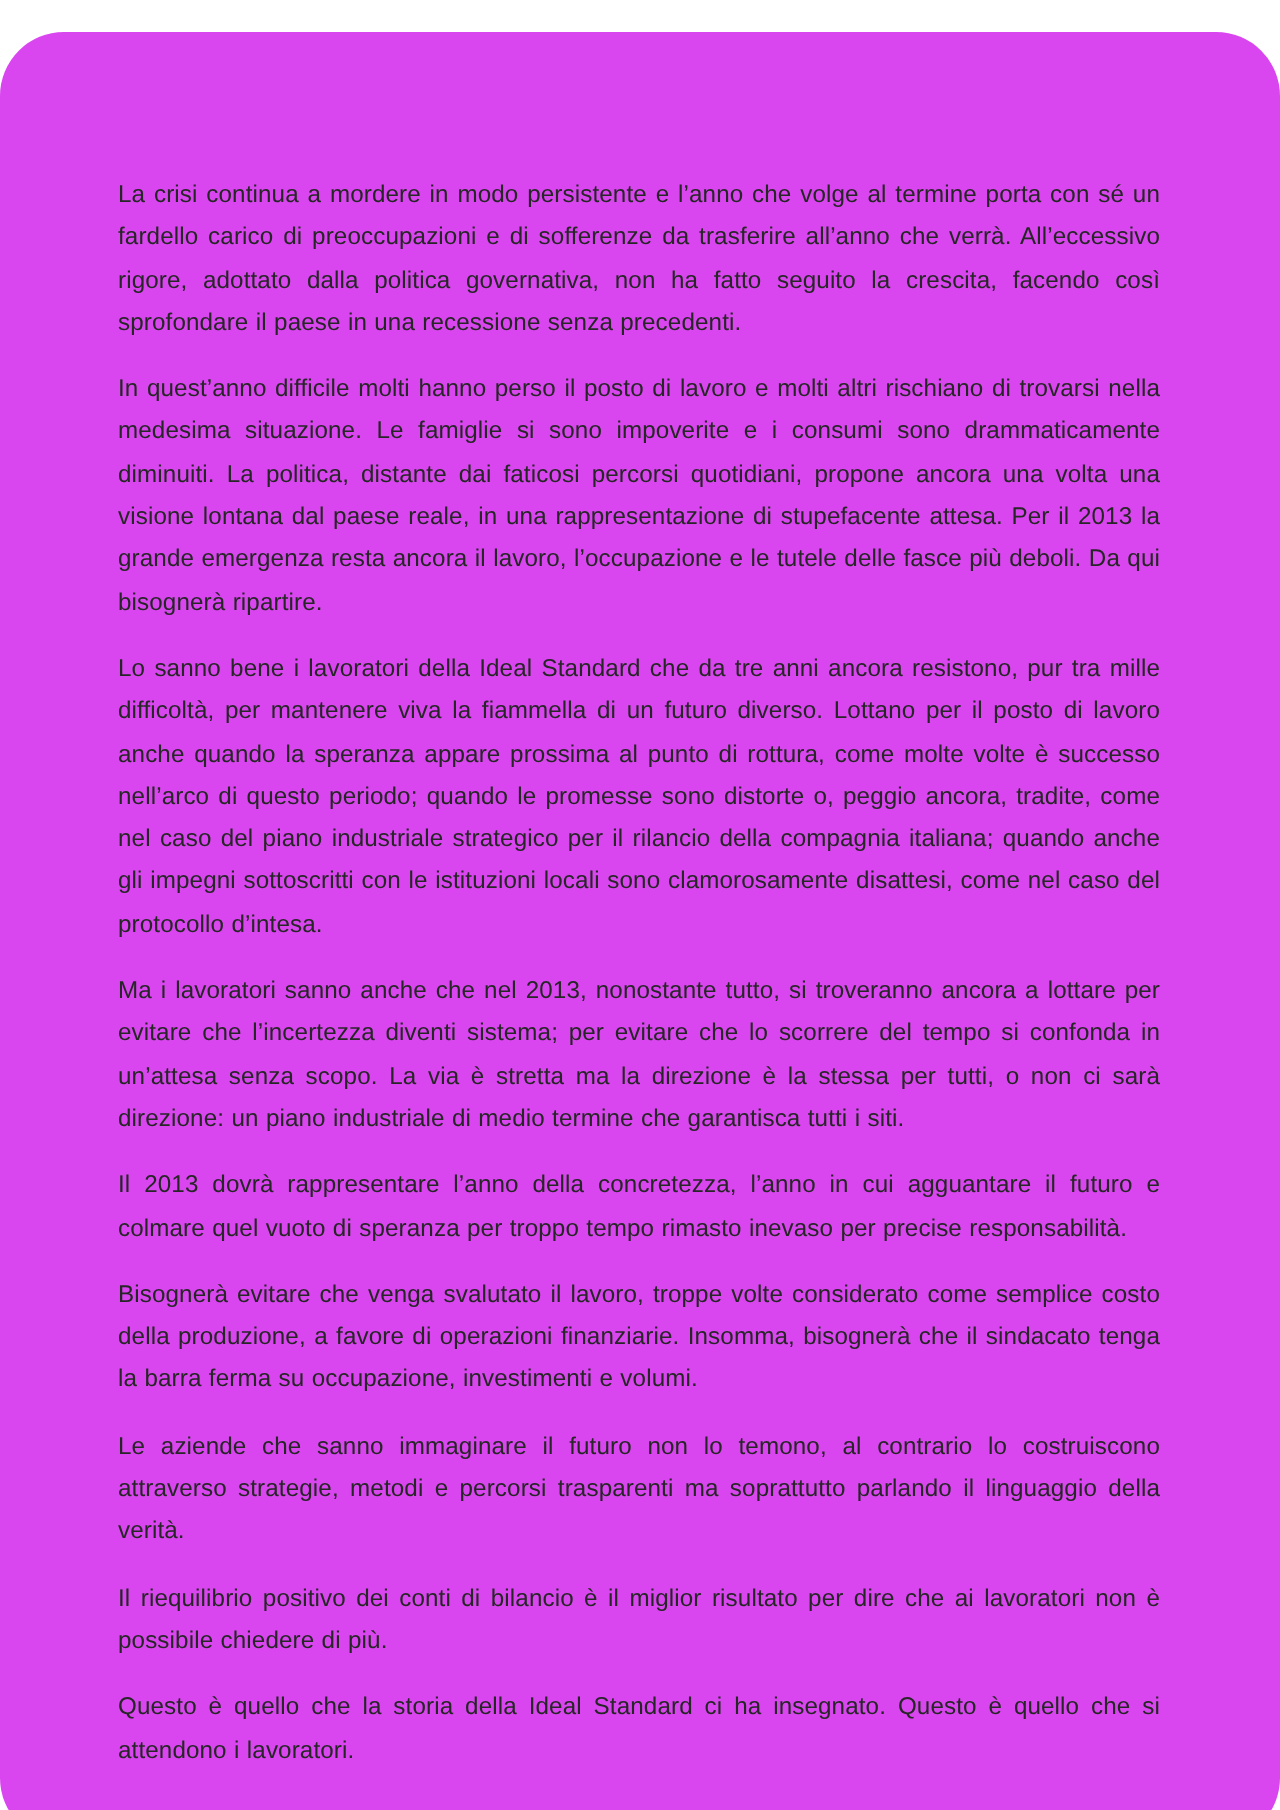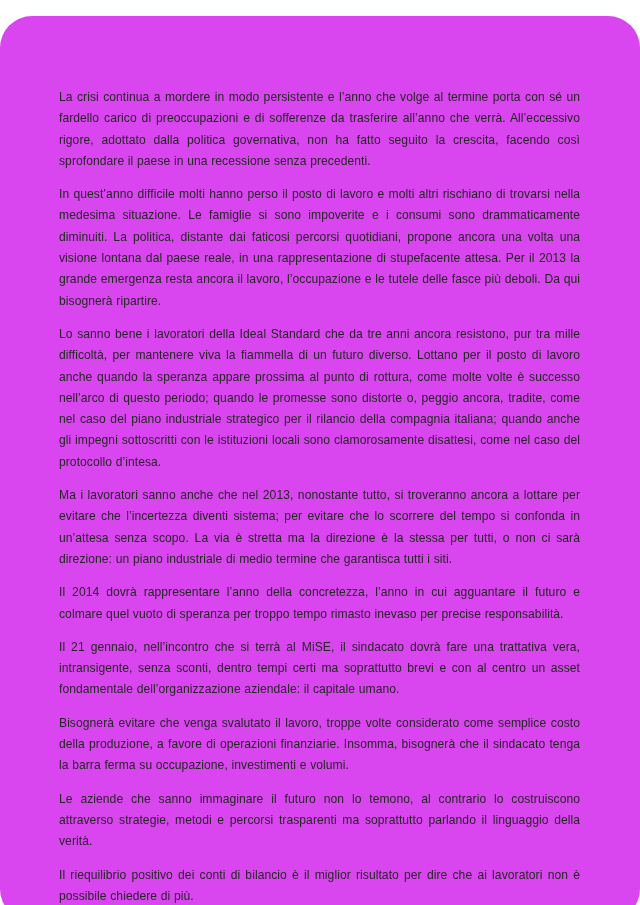--- a/index.html
+++ b/index.html
@@ -56,23 +56,22 @@
   <div class="doc-body">
 
     <p class="para">La crisi continua a mordere in modo persistente e l’anno che volge al termine porta con sé un fardello carico di preoccupazioni e di sofferenze da trasferire all’anno che verrà. All’eccessivo rigore, adottato dalla politica governativa, non ha fatto seguito la crescita, facendo così sprofondare il paese in una recessione senza precedenti.</p>
 
     <p class="para">In quest’anno difficile molti hanno perso il posto di lavoro e molti altri rischiano di trovarsi nella medesima situazione. Le famiglie si sono impoverite e i consumi sono drammaticamente diminuiti. La politica, distante dai faticosi percorsi quotidiani, propone ancora una volta una visione lontana dal paese reale, in una rappresentazione di stupefacente attesa. Per il 2013 la grande emergenza resta ancora  il lavoro, l’occupazione e le tutele delle fasce più deboli. Da qui bisognerà ripartire.</p>
 
     <p class="para">Lo sanno bene i lavoratori della Ideal Standard che da tre anni ancora resistono, pur tra mille difficoltà, per mantenere viva la fiammella di un futuro diverso. Lottano per il posto di lavoro anche quando la speranza appare prossima al punto di rottura, come molte volte è successo nell’arco di questo periodo; quando le promesse sono distorte o, peggio ancora, tradite, come nel caso del piano industriale strategico per il rilancio della compagnia italiana; quando anche gli impegni sottoscritti con le istituzioni locali sono clamorosamente disattesi, come nel caso del protocollo d’intesa.</p>
 
     <p class="para">Ma i lavoratori sanno anche che nel 2013, nonostante tutto, si troveranno  ancora a lottare per evitare  che l’incertezza diventi sistema; per evitare che lo scorrere  del tempo si confonda in un’attesa senza scopo. La via è stretta ma la direzione è la stessa per tutti, o non ci sarà direzione: un piano industriale di medio termine che garantisca tutti i siti.</p>
 
-    <p class="para">Il 2014 dovrà rappresentare l’anno della concretezza, l’anno in cui agguantare il futuro  e colmare quel vuoto di speranza per troppo tempo rimasto inevaso per precise responsabilità.</p>
+    <p class="para">Il 2013 dovrà rappresentare l’anno della concretezza, l’anno in cui agguantare il futuro  e colmare quel vuoto di speranza per troppo tempo rimasto inevaso per precise responsabilità.</p>
 
-    <p class="para">Il 21 gennaio, nell’incontro che si terrà al MiSE, il sindacato dovrà fare una trattativa vera, intransigente, senza sconti, dentro tempi certi ma soprattutto brevi e con al centro un asset fondamentale dell’organizzazione aziendale: il capitale umano.</p>
 
     <p class="para">Bisognerà evitare che venga svalutato il lavoro, troppe volte considerato come semplice costo della produzione, a favore di operazioni finanziarie. Insomma, bisognerà che il sindacato tenga la barra ferma su occupazione, investimenti e volumi.</p>
 
     <p class="para">Le aziende che  sanno immaginare il futuro non lo temono, al contrario lo costruiscono attraverso strategie, metodi e percorsi trasparenti ma soprattutto parlando il linguaggio della verità.</p>
 
     <p class="para">Il riequilibrio positivo dei conti di  bilancio è il miglior risultato per dire che  ai lavoratori non è possibile chiedere di più.</p>
 
     <p class="para">Questo è quello che la storia della Ideal Standard ci ha insegnato.  Questo è quello che si attendono i lavoratori.</p>
 
   </div>

